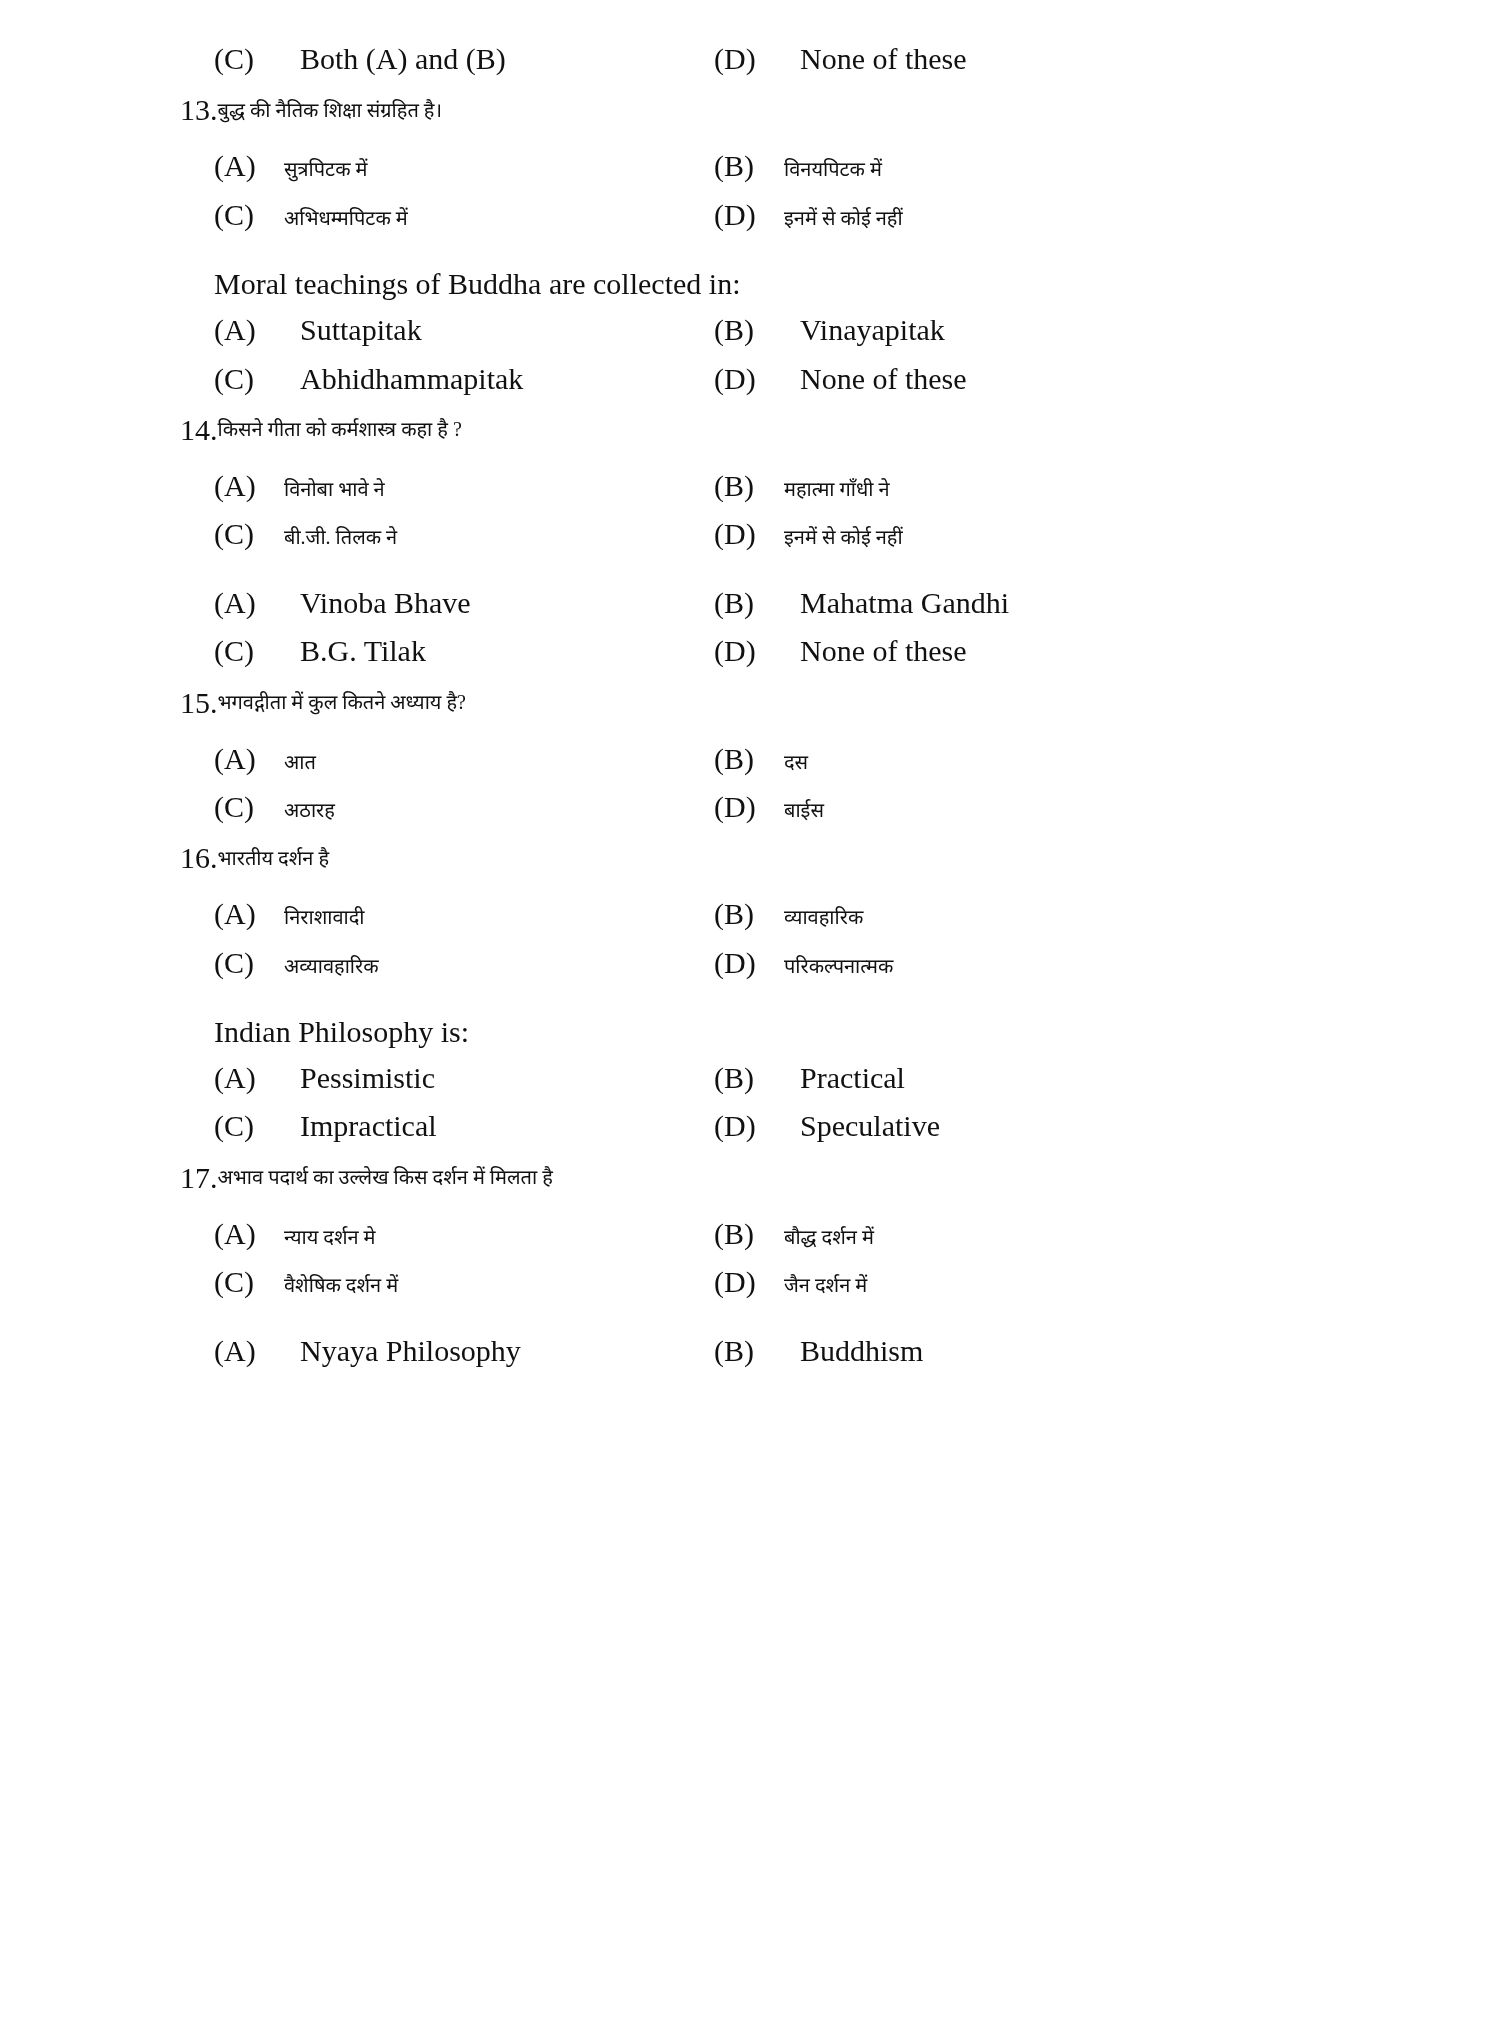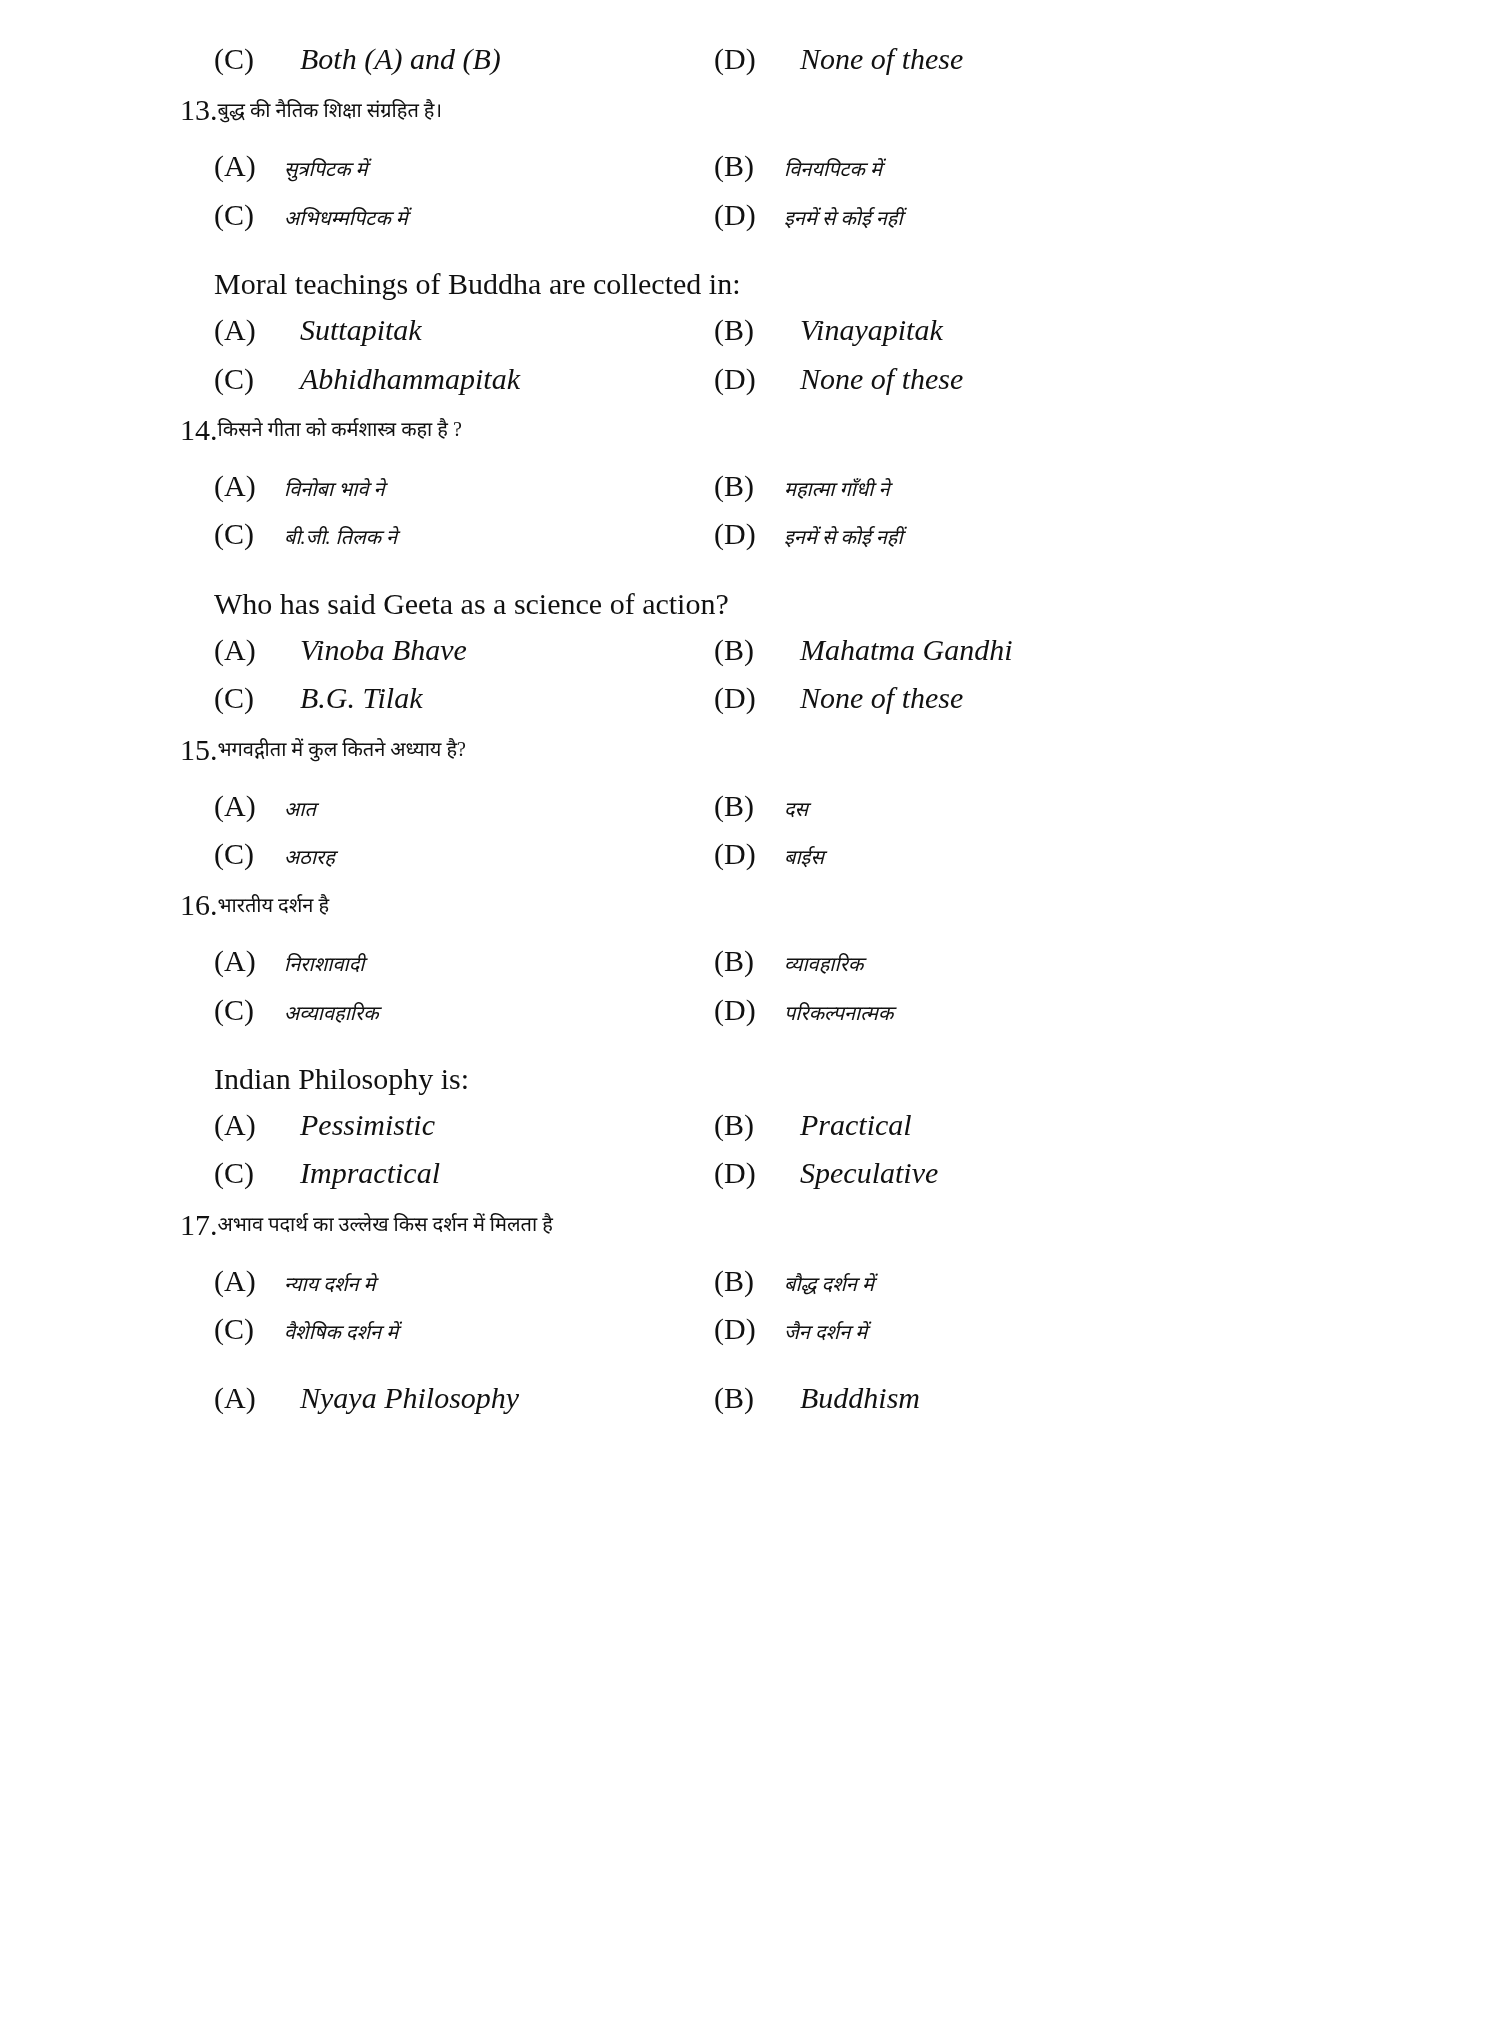--- a/index.html
+++ b/index.html
@@ -65,21 +65,21 @@
     display: flex;
     align-items: baseline;
     font-size: 30px;
     line-height: 1.28;
     white-space: nowrap;
   }
   .opt .lbl {
     flex: 0 0 auto;
     width: 70px;
   }
-  .opt .val { flex: 0 1 auto; font-style: italic; }
+  .opt .val { flex: 0 1 auto; }
 
   
   .options.eng .opt .lbl { width: 86px; }
 
   
   .dev {
     font-family: "Liberation Serif", "DejaVu Sans", sans-serif;
     font-size: 20px;
   }
 
@@ -171,21 +171,20 @@
       <div class="opt">
         <span class="lbl">(C)</span>
         <span class="val dev">बी.जी. तिलक ने</span>
       </div>
       <div class="opt">
         <span class="lbl">(D)</span>
         <span class="val dev">इनमें से कोई नहीं</span>
       </div>
     </div>
     <div class="gap-md"></div>
-    <div class="stem-plain">Who has said Geeta as a science of action?</div>
     <div class="options eng">
       <div class="opt">
         <span class="lbl">(A)</span>
         <span class="val">Vinoba Bhave</span>
       </div>
       <div class="opt">
         <span class="lbl">(B)</span>
         <span class="val">Mahatma Gandhi</span>
       </div>
       <div class="opt">

